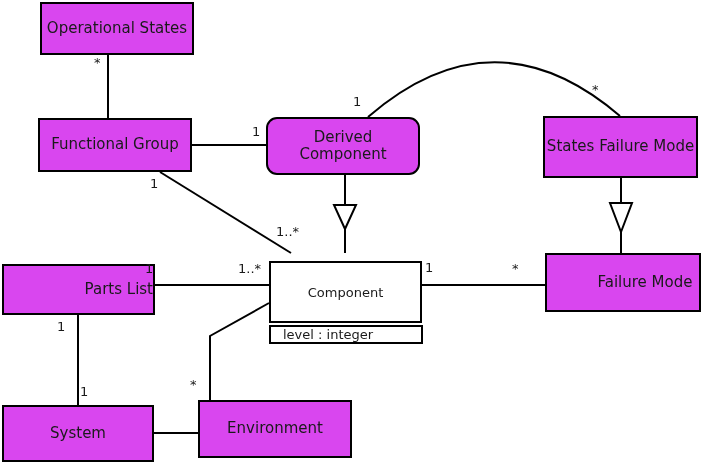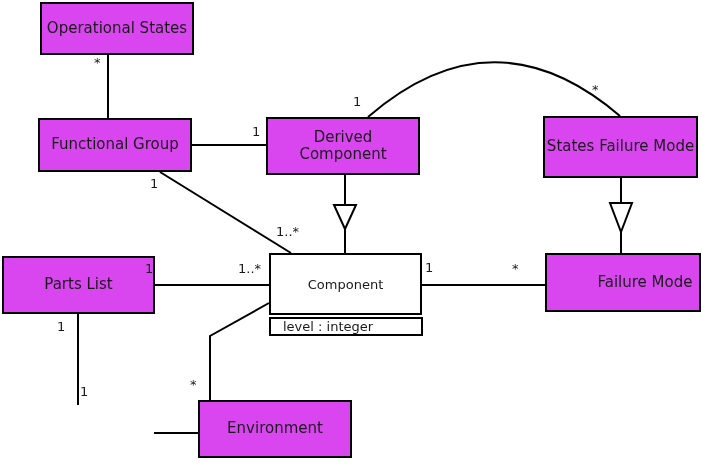--- a/index.html
+++ b/index.html
@@ -95,45 +95,48 @@
   </svg>
 
   <div class="uml-class" style="left:40px; top:2px; width:154px; height:53px;">
     <span>Operational States</span>
   </div>
 
   <div class="uml-class" style="left:38px; top:118px; width:154px; height:54px;">
     <span>Functional Group</span>
   </div>
 
-  <div class="uml-class" style="left:266px; top:117px; width:154px; height:58px;">
+  <div class="uml-class" style="left:266px; top:117px; width:154px; height:58px;border-radius:11px;">
     <span>Derived Component</span>
   </div>
 
   <div class="uml-class" style="left:543px; top:116px; width:155px; height:62px;">
     <span>States Failure Mode</span>
   </div>
 
-  <div class="uml-class" style="left:2px; top:256px; width:153px; height:58px;">
+  <div class="uml-class" style="left:2px; top:264px; width:153px; height:51px;justify-content:flex-end;">
     <span>Parts List</span>
   </div>
 
   <div class="uml-class-multi" style="left:269px; top:253px; width:154px;">
-    <div class="uml-name-compartment" style="width:153px; height:62px;">
+    <div class="uml-name-compartment" style="width:153px; height:62px;margin-top:8px;">
       <span>Component</span>
     </div>
     <div class="uml-attr-compartment" style="width:154px; height:19px;">
       <span>level : integer</span>
     </div>
   </div>
 
   <div class="uml-class" style="left:545px; top:253px; width:156px; height:59px;padding-left:44px;">
     <span>Failure Mode</span>
   </div>
 
+  <div class="uml-class" style="left:2px; top:405px; width:152px; height:57px;">
+    <span>System</span>
+  </div>
 
   <div class="uml-class" style="left:198px; top:400px; width:154px; height:58px;">
     <span>Environment</span>
   </div>
 
   <span class="mult-label" style="left:94px; top:56px;">*</span>
   <span class="mult-label" style="left:252px; top:125px;">1</span>
   <span class="mult-label" style="left:150px; top:177px;">1</span>
   <span class="mult-label" style="left:276px; top:225px;">1..*</span>
   <span class="mult-label" style="left:353px; top:95px;">1</span>

